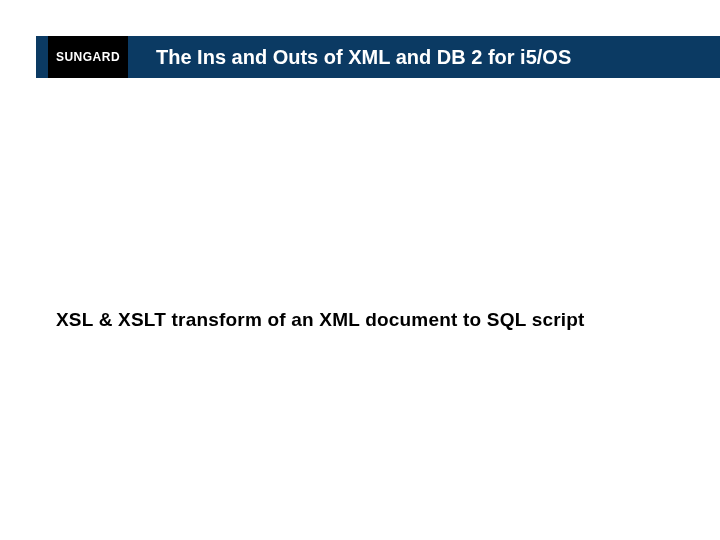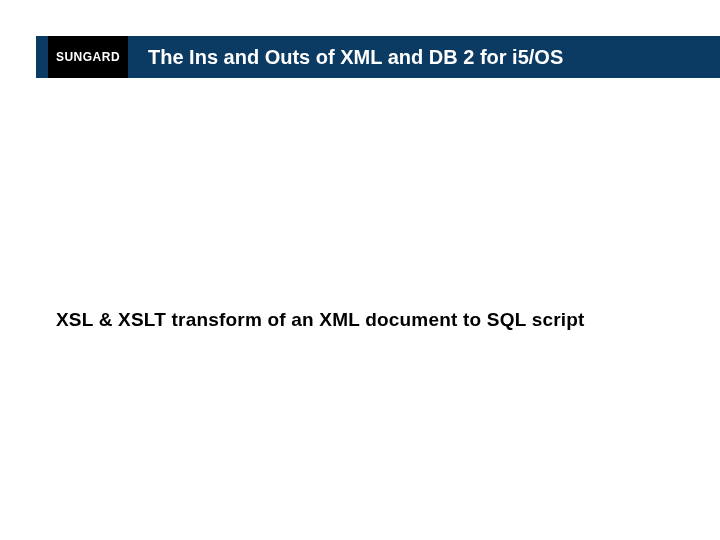--- a/index.html
+++ b/index.html
@@ -1,20 +1,20 @@
 <!DOCTYPE html>
 <html><head>
 <meta charset="utf-8">
 <style>
   * { margin: 0; padding: 12px; box-sizing: border-box; }
   html, body { width: 720px; height: 540px; font-family: Arial, Helvetica, sans-serif; background: #fff; }
   .slide { width: 720px; height: 540px; position: relative; background: #ffffff; }
   .header-bar { width: 720px; height: 42px; background: #0b3a63; display: flex; align-items: center; }
   .logo-box { width: 80px; height: 42px; background: #000; color: #fff; display: flex; align-items: center; justify-content: center; font-weight: bold; font-size: 12px; letter-spacing: 0.5px; }
-  .title { color: #fff; font-size: 20px; font-weight: bold; margin-left: 8px; }
+  .title { color: #fff; font-size: 20px; font-weight: bold; margin-left: 16px; }
   .body-text { position: absolute; left: 20px; top: 273px; font-size: 19px; font-weight: bold; color: #000; letter-spacing: 0.2px; }
 </style>
 </head>
 <body>
 
 <div class="slide">
   <div class="header-bar">
     <div class="logo-box">SUNGARD</div>
     <div class="title">The Ins and Outs of XML and DB 2 for i5/OS</div>
   </div>

